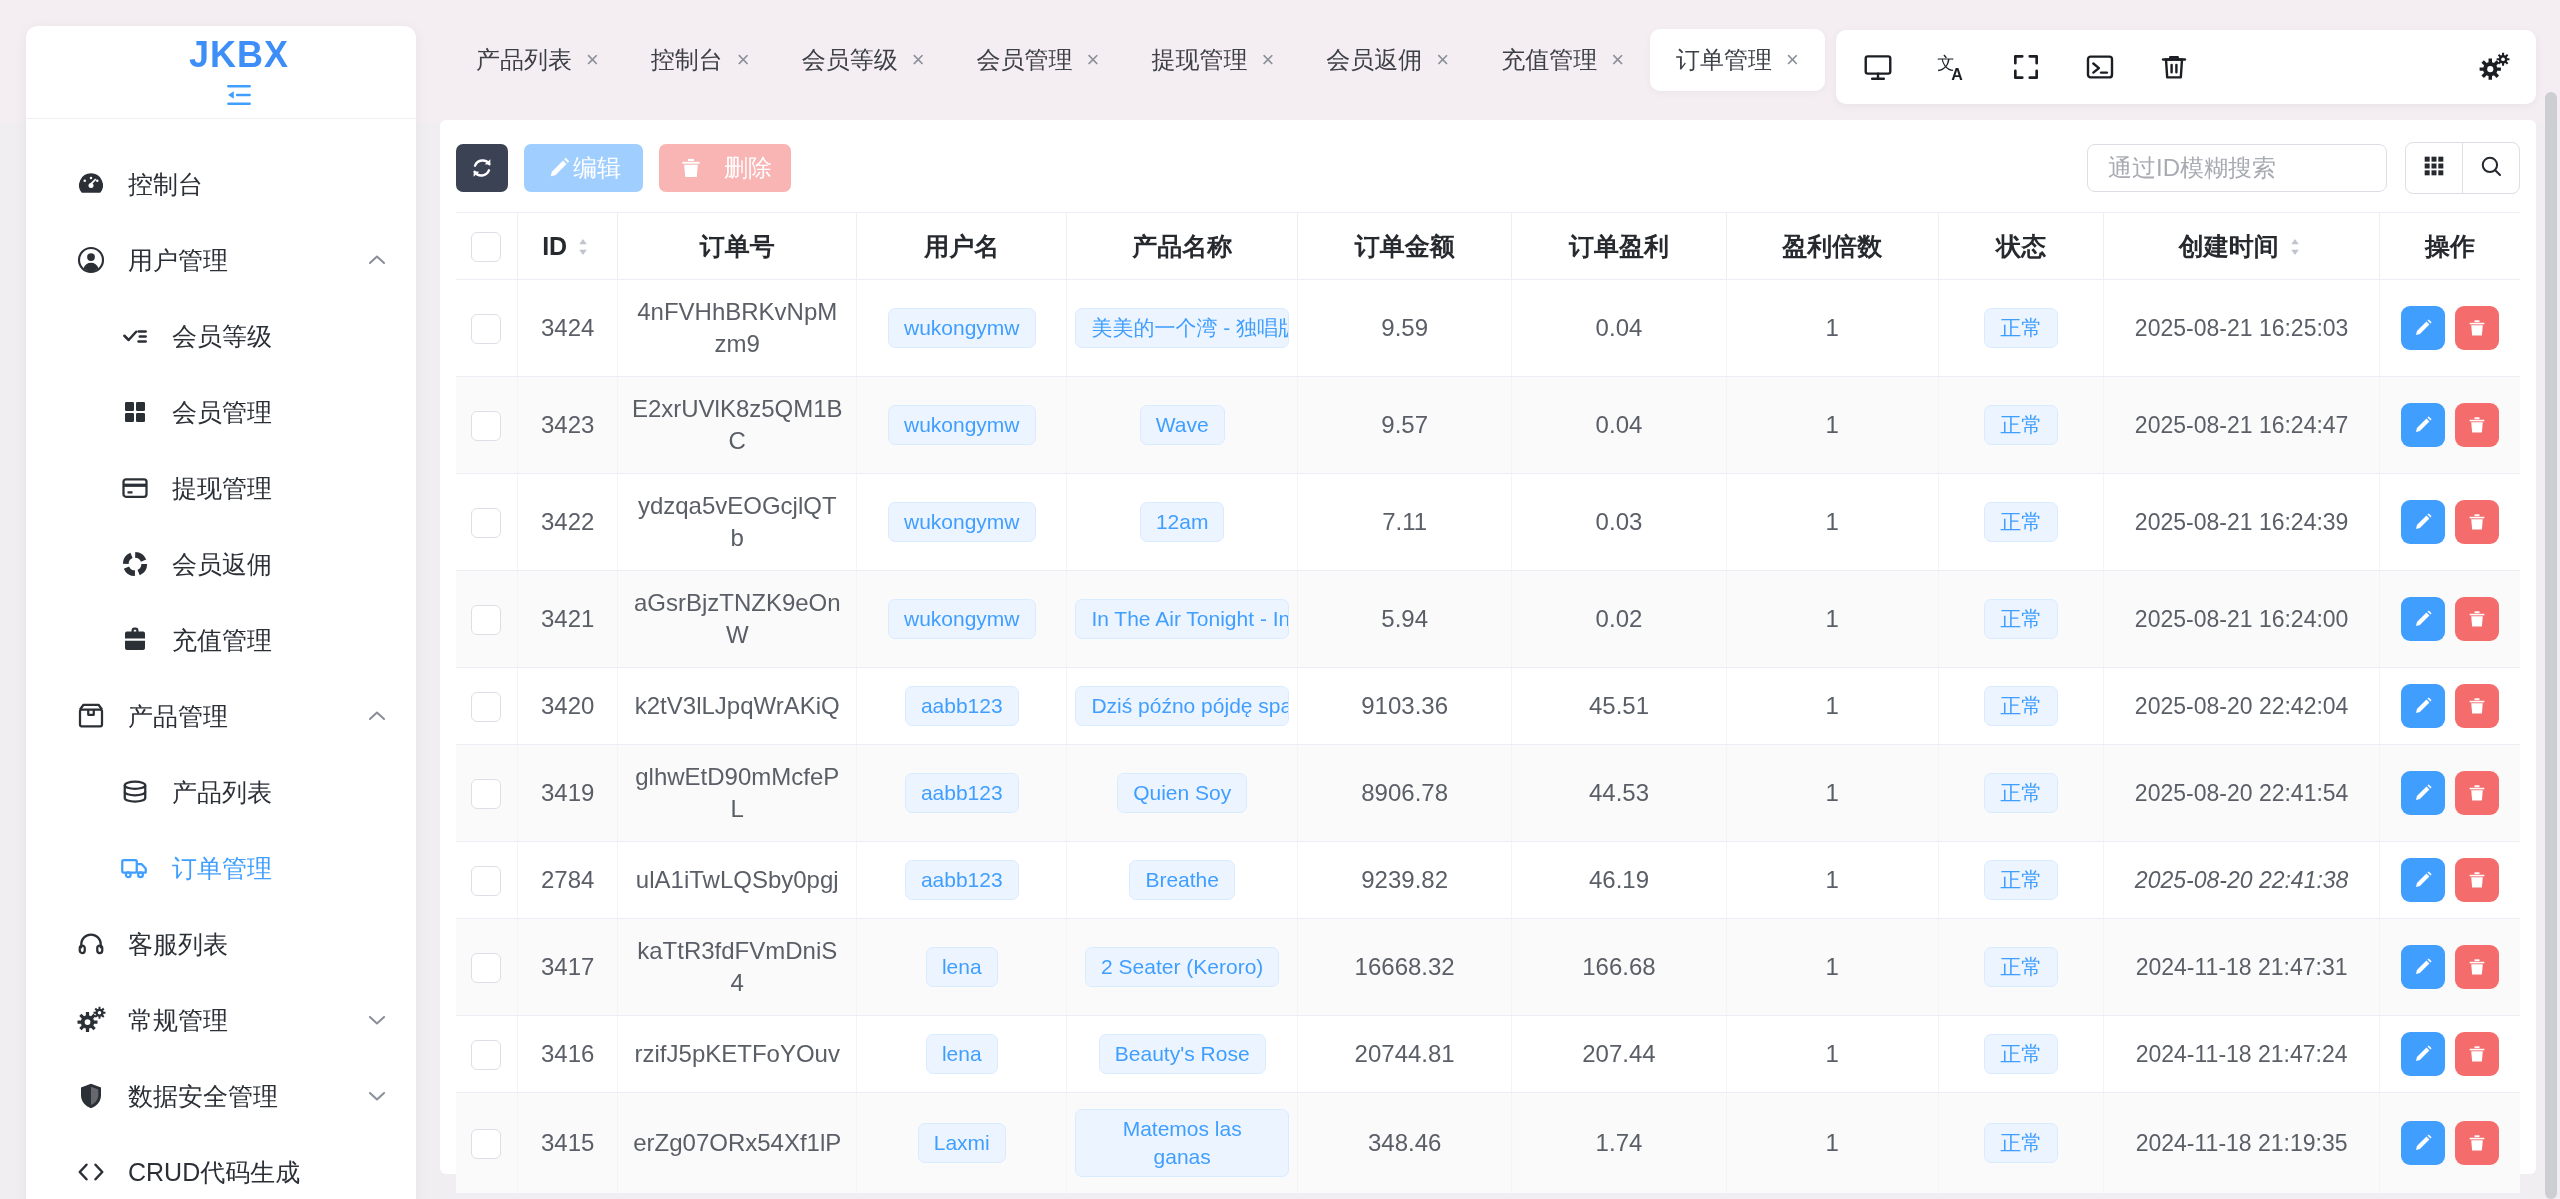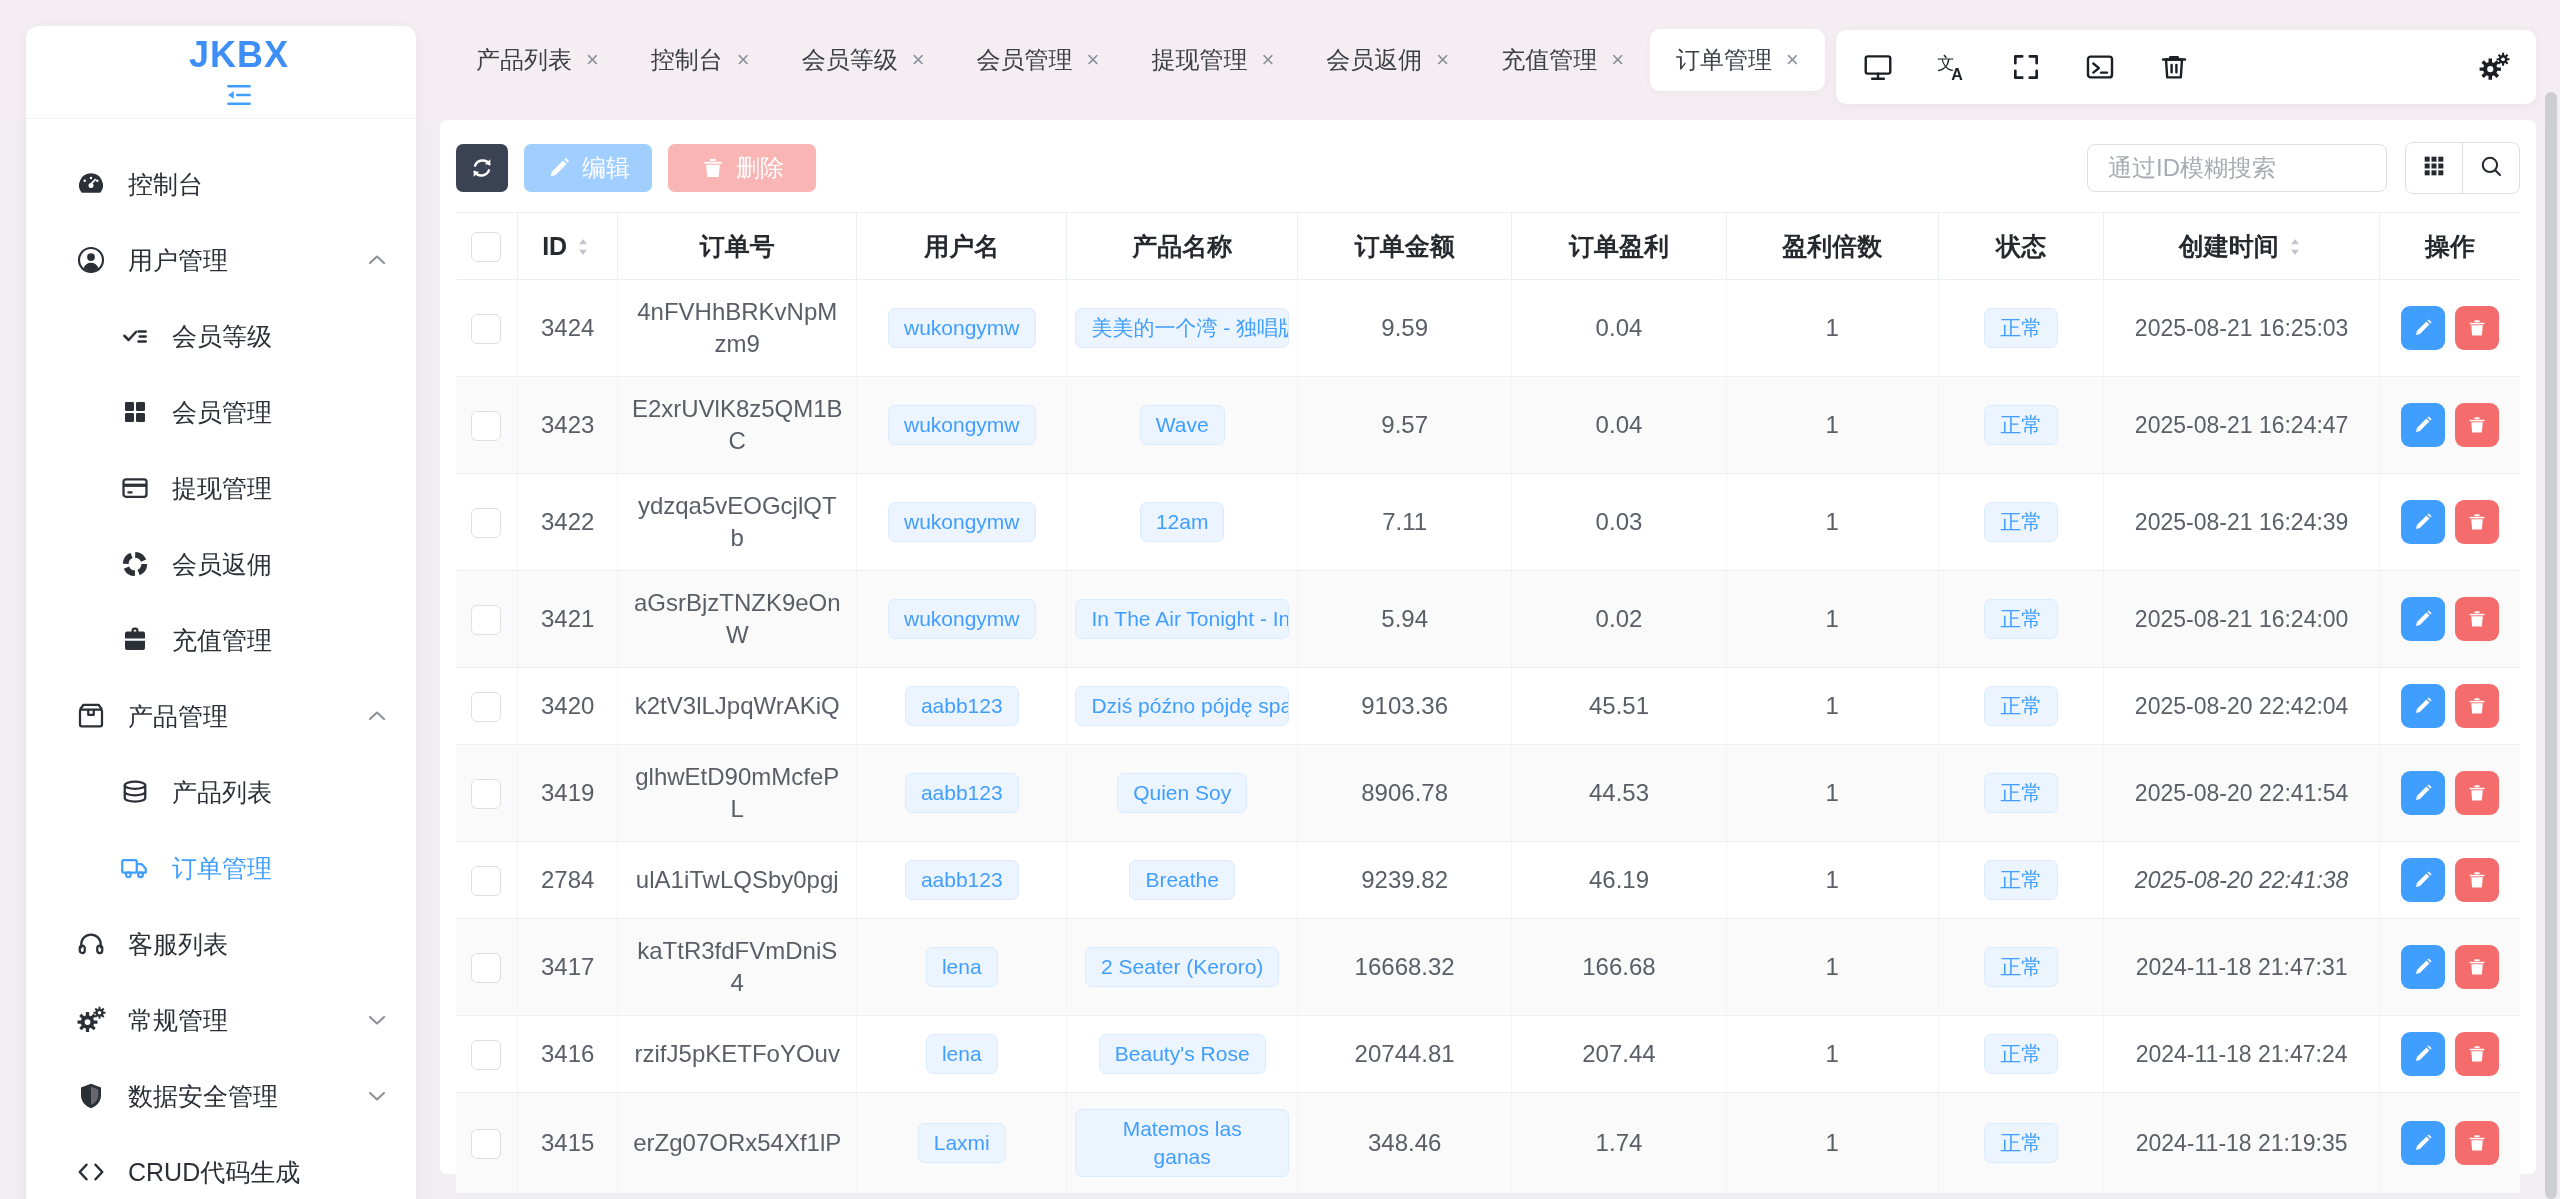--- a/index.html
+++ b/index.html
@@ -36,22 +36,22 @@
   .qicon svg{width:100%;height:100%;}
   .qicon.right{margin-right:0;margin-left:auto;}
 
   
   .content{position:absolute;left:440px;top:120px;width:2096px;height:1054px;background:#fff;border-radius:6px;z-index:1;}
   .actions{display:flex;align-items:center;padding:22px 16px 18px 16px;}
   .btn{display:flex;align-items:center;justify-content:center;height:48px;border:none;border-radius:7px;color:#fff;font-size:24px;font-family:inherit;cursor:pointer;}
   .btn .bic{width:26px;height:26px;display:inline-flex;}
   .btn .bic svg{width:100%;height:100%;}
   .btn-refresh{width:52px;background:#3b4254;}
-  .btn-edit{background:#a0cfff;padding:0 22px;margin-left:16px;gap:10px;}
-  .btn-del{background:#f9b4b4;padding:0 32px;margin-left:16px;gap:10px;}
+  .btn-edit{background:#a0cfff;padding:0 22px;margin-left:16px;gap:1px;}
+  .btn-del{background:#f9b4b4;padding:0 19px;margin-left:16px;gap:20px;}
   .search-box{margin-left:auto;width:300px;height:48px;border:1px solid #dcdfe6;border-radius:8px;background:#fff;display:flex;align-items:center;box-sizing:border-box;}
   .search-box input{border:none;outline:none;background:transparent;width:100%;padding:0 20px;font-size:24px;color:#606266;font-family:inherit;}
   .search-box input::placeholder{color:#a8abb2;}
   .view-group{display:flex;margin-left:18px;height:50px;border:1px solid #dcdfe6;border-radius:8px;overflow:hidden;}
   .vg-cell{width:56px;display:flex;align-items:center;justify-content:center;color:#25282e;cursor:pointer;}
   .vg-cell + .vg-cell{border-left:1px solid #dcdfe6;}
   .vg-cell svg{width:26px;height:26px;}
 
   
   table{width:calc(100% - 32px);margin:0 16px;border-collapse:collapse;table-layout:fixed;}

